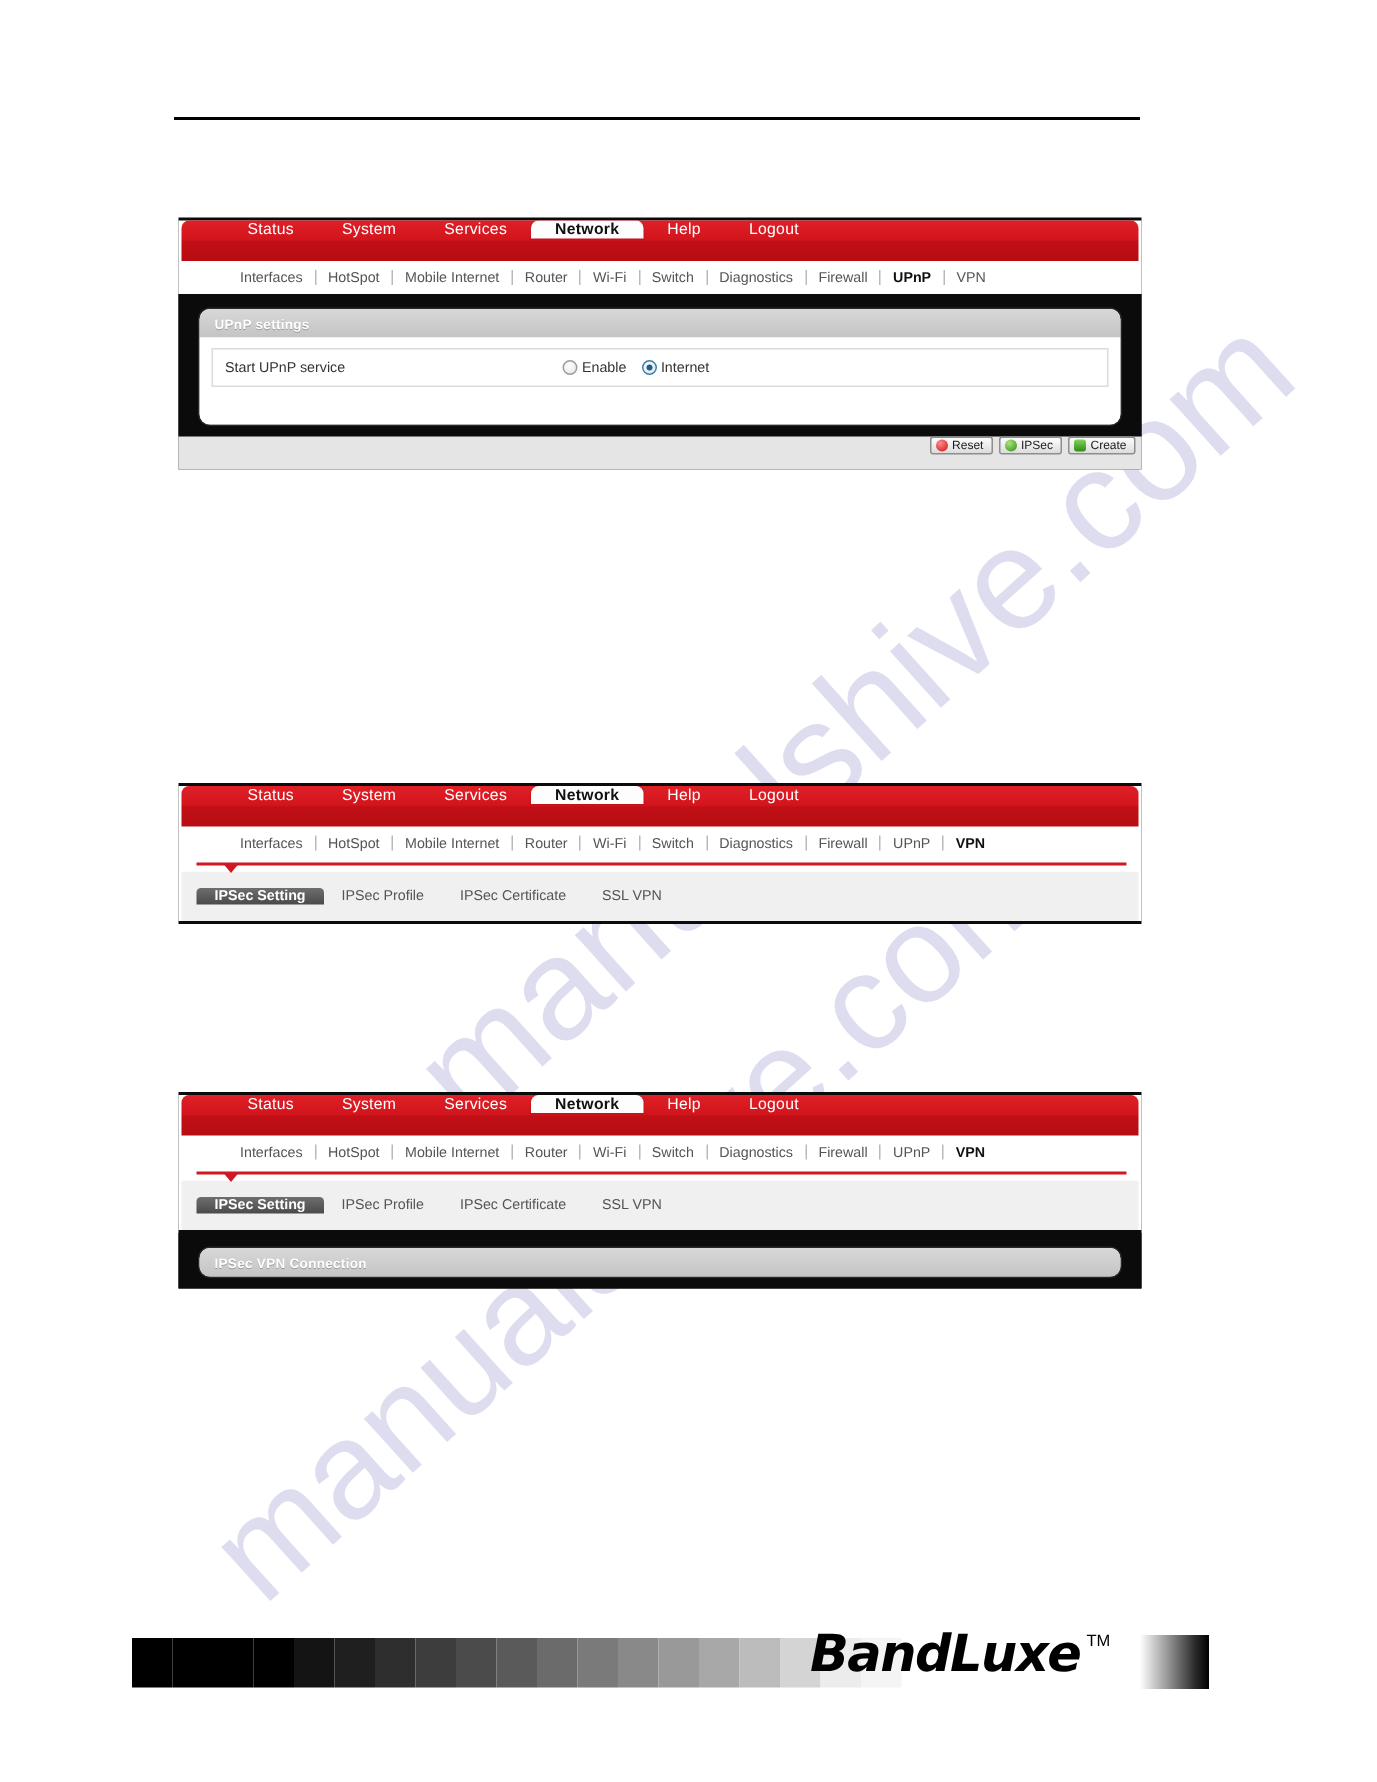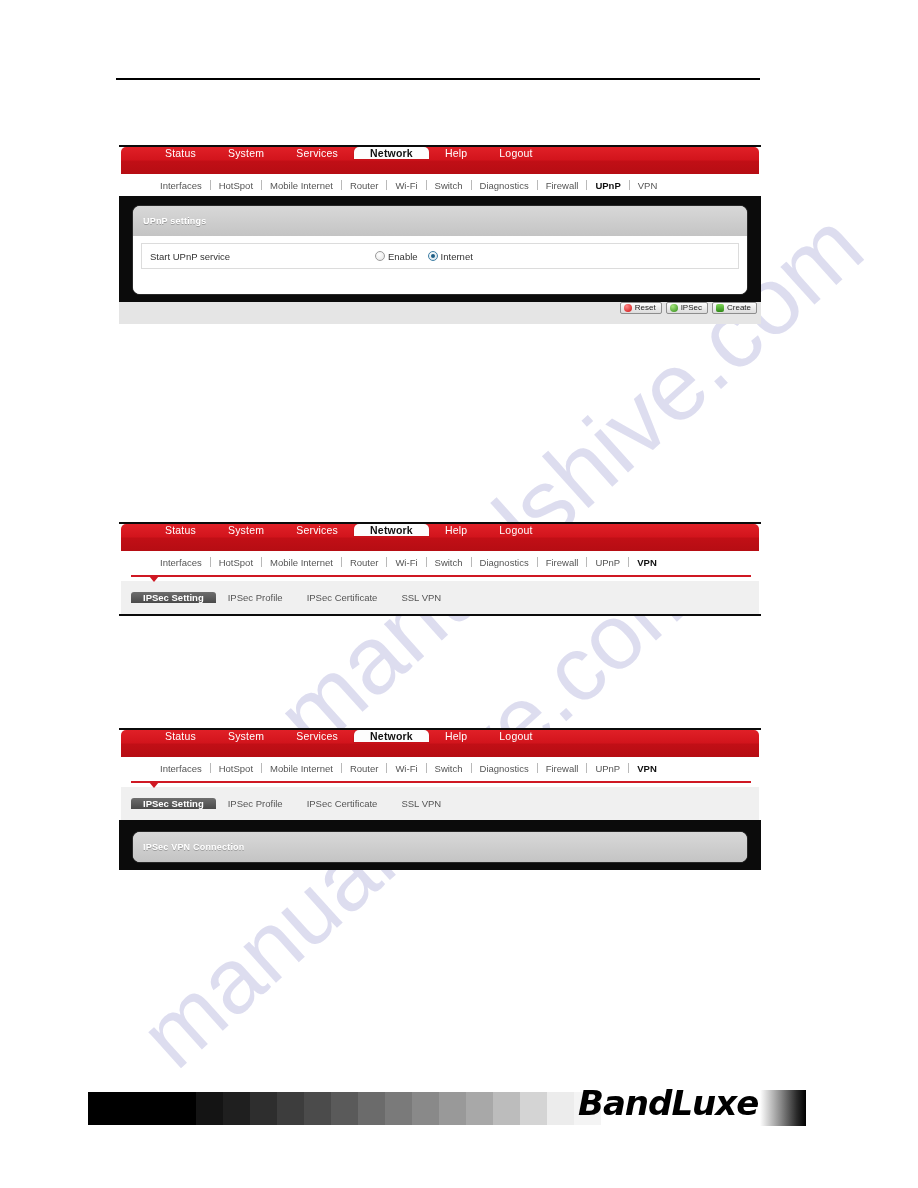--- a/index.html
+++ b/index.html
@@ -132,21 +132,21 @@
     background:#0b0b0b;
     padding:10px 14px 8px 14px;
   }
   .card{
     background:#ffffff;
     border-radius:7px;
     overflow:hidden;
     box-shadow:0 0 0 1px rgba(255,255,255,.12);
   }
   .card-head{
-    height:30px;
+    height:19px;
     background:linear-gradient(to bottom,#d8d8d8,#c4c4c4);
     display:flex;align-items:center;
     padding-left:10px;
     font-size:9px;font-weight:bold;color:#ffffff;
     text-shadow:0 1px 0 rgba(0,0,0,.25);
     letter-spacing:.2px;
   }
   .card-body{
     background:#fff;
     padding:7px 8px 25px 8px;
@@ -213,21 +213,21 @@
   
   .footer{
     position:absolute;left:0;bottom:0;width:918px;height:108px;z-index:10;
   }
   .gray-strip{
     position:absolute;left:88px;top:12px;
     height:33px;display:flex;
   }
   .gray-strip i{display:block;width:27px;height:33px;}
   .logo{
-    position:absolute;left:578px;top:6px;
+    position:absolute;left:540px;top:6px;
     display:flex;align-items:flex-start;
   }
   .logo-text{
     font-family:"DejaVu Sans", sans-serif;
     font-size:34px;
     font-weight:bold;
     font-style:italic;
     color:#000;
     letter-spacing:-1px;
     line-height:1;

